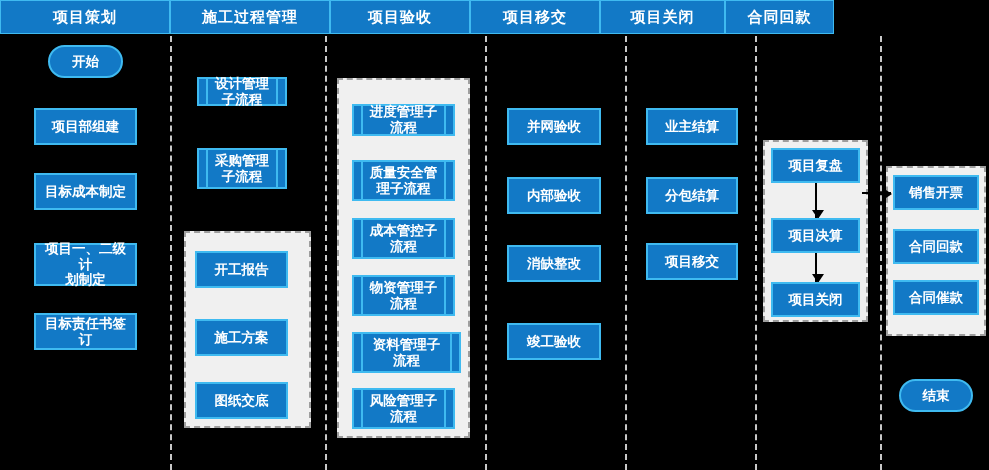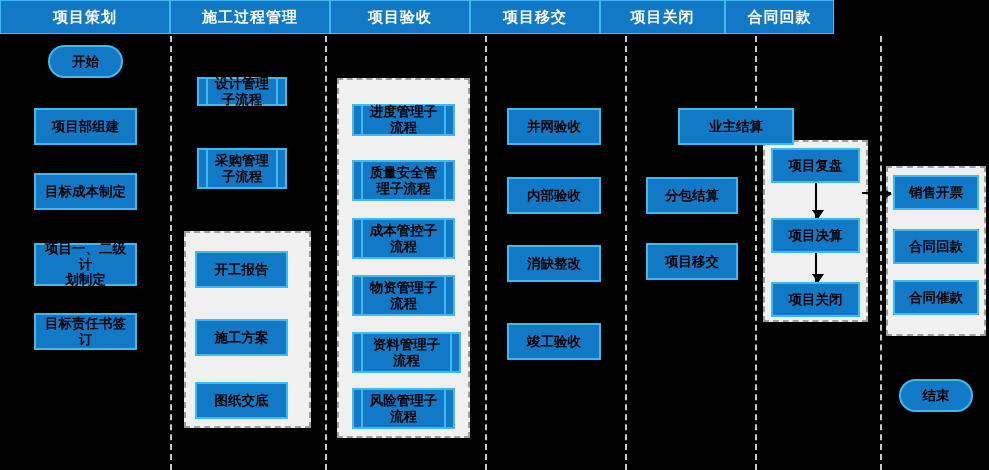--- a/index.html
+++ b/index.html
@@ -28,21 +28,21 @@
   
   .panel{
     position:absolute;box-sizing:border-box;
     background:#f0f0f0;border:2px dashed #9e9e9e;
   }
 
   
   .node{
     position:absolute;box-sizing:border-box;
     background:#1279c6;border:2px solid #3fbaf0;
-    color:#000000;font-size:13.5px;font-weight:bold;
+    color:#ffffff;font-size:13.5px;font-weight:bold;
     display:flex;align-items:center;justify-content:center;
     text-align:center;line-height:1.15;padding:0 4px;
     white-space:pre-line;
   }
   .node.terminator{border-radius:17px;}
   .node.subprocess::before,
   .node.subprocess::after{
     content:"";position:absolute;top:0;bottom:0;width:0;
     border-left:2px solid #3fbaf0;
   }
@@ -115,21 +115,21 @@
   <div class="node subprocess" style="left:352px;top:332px;width:109px;height:41px">资料管理子
 流程</div>
   <div class="node subprocess" style="left:352px;top:388px;width:103px;height:41px">风险管理子
 流程</div>
 
   <div class="node" style="left:507px;top:108px;width:94px;height:37px">并网验收</div>
   <div class="node" style="left:507px;top:177px;width:94px;height:37px">内部验收</div>
   <div class="node" style="left:507px;top:245px;width:94px;height:37px">消缺整改</div>
   <div class="node" style="left:507px;top:323px;width:94px;height:37px">竣工验收</div>
 
-  <div class="node" style="left:678px;top:108px;width:116px;height:37px">业主结算</div>
+  <div class="node" style="left:646px;top:108px;width:92px;height:37px">业主结算</div>
   <div class="node" style="left:646px;top:177px;width:92px;height:37px">分包结算</div>
   <div class="node" style="left:646px;top:243px;width:92px;height:37px">项目移交</div>
 
   <div class="node" style="left:771px;top:148px;width:89px;height:35px">项目复盘</div>
   <div class="arrow-v" style="left:815px;top:183px;height:35px">
     <span class="head"></span>
   </div>
   <div class="node" style="left:771px;top:218px;width:89px;height:35px">项目决算</div>
   <div class="arrow-v" style="left:815px;top:253px;height:29px">
     <span class="head"></span>

